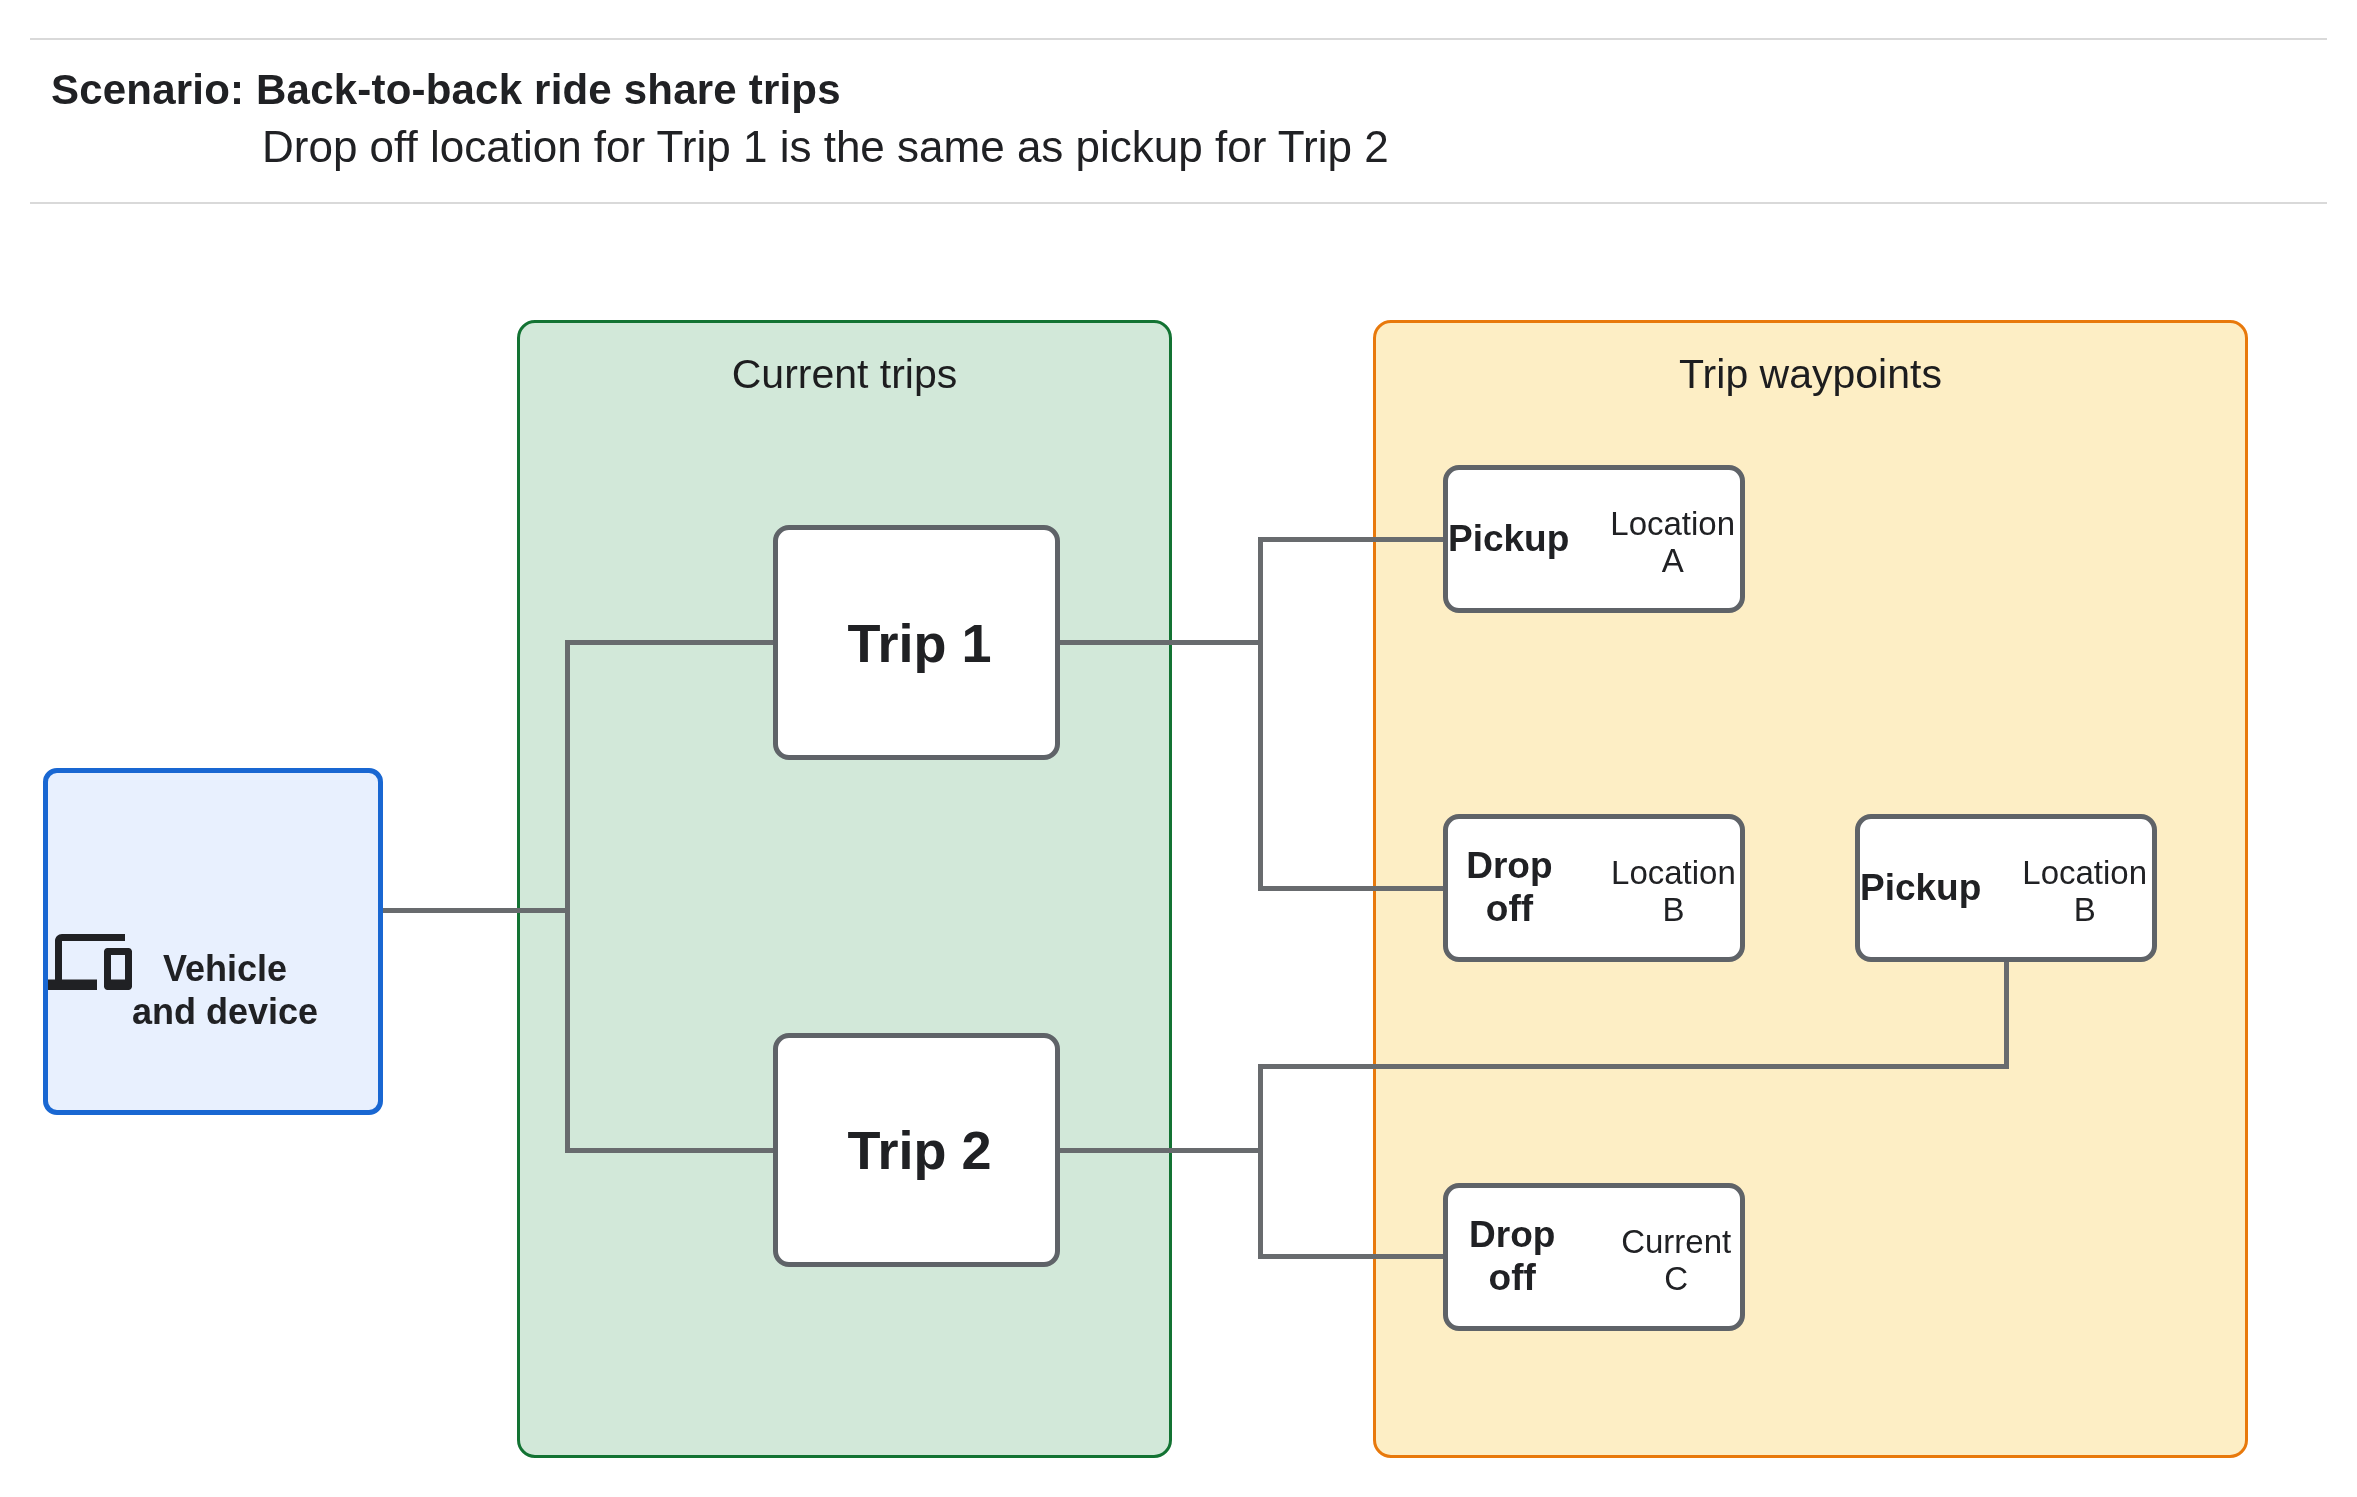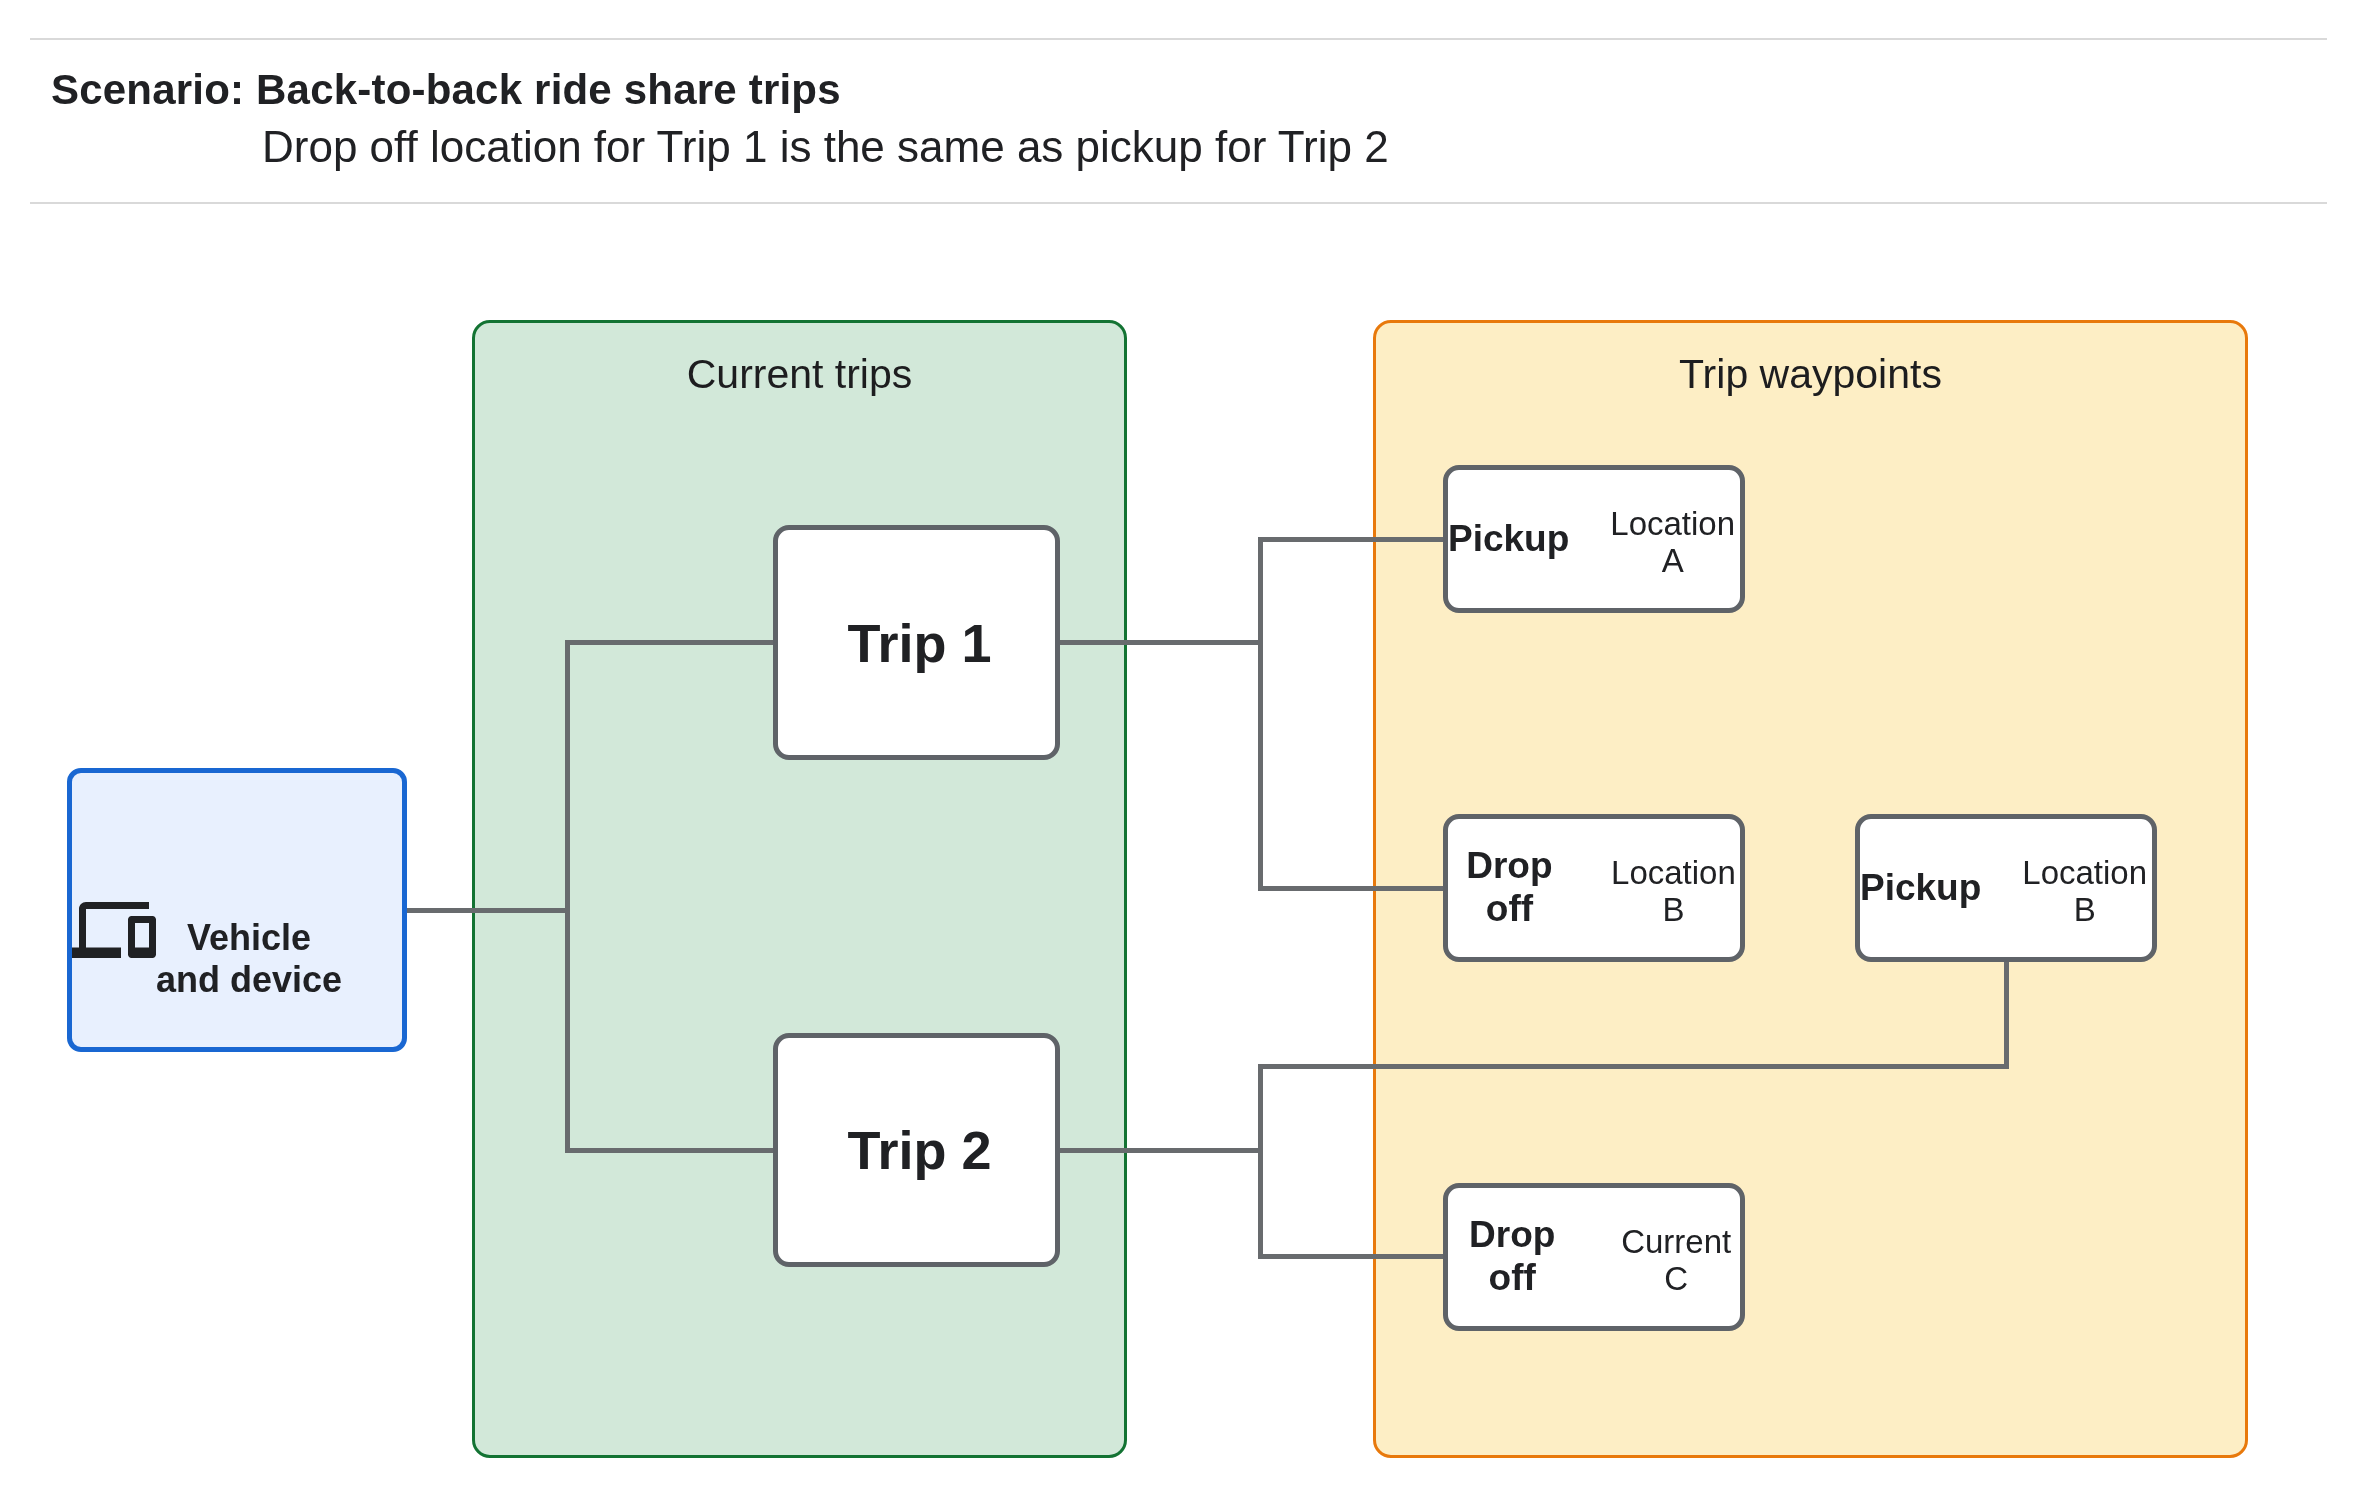--- a/index.html
+++ b/index.html
@@ -19,21 +19,21 @@
     position:absolute;left:51px;top:66px;
     font-size:42px;font-weight:700;letter-spacing:.2px;
   }
   .header-subtitle{
     position:absolute;left:262px;top:122px;
     font-size:44px;font-weight:400;
   }
   
   .panel{position:absolute;border-radius:18px;box-sizing:border-box;}
   .panel.green{
-    left:472px;top:320px;width:655px;height:1138px;
+    left:517px;top:320px;width:655px;height:1138px;
     background:var(--green-fill,#d2e8d9);
     border:3px solid var(--green-border,#137333);
   }
   .panel.orange{
     left:1373px;top:320px;width:875px;height:1138px;
     background:var(--orange-fill,#fdeec5);
     border:3px solid var(--orange-border,#e8790c);
   }
   .panel-title{
     position:absolute;left:0;right:0;top:28px;
@@ -52,25 +52,25 @@
   .node .node-subtitle{font-size:33px;font-weight:400;margin-top:7px;line-height:1.1;margin-left:36px;}
   .node.trip{font-size:54px;font-weight:700;padding-left:6px;}
   .node.trip1{left:773px;top:525px;width:287px;height:235px;}
   .node.trip2{left:773px;top:1033px;width:287px;height:234px;}
   .node.wp{width:302px;height:148px;}
   .node.pickup-a{left:1443px;top:465px;}
   .node.dropoff-b{left:1443px;top:814px;}
   .node.pickup-b{left:1855px;top:814px;}
   .node.dropoff-c{left:1443px;top:1183px;}
   .node.vehicle{
-    left:43px;top:768px;width:340px;height:284px;
+    left:43px;top:768px;width:340px;height:347px;
     background:var(--blue-fill,#e8f0fe);
     border:5px solid var(--blue-border,#1967d2);
     border-radius:14px;
-    justify-content:flex-start;padding-top:46px;margin-left:24px;
+    justify-content:flex-start;padding-top:46px;
   }
   .vehicle-label{font-size:36px;font-weight:700;line-height:1.18;margin-top:52px;}
   .devices-icon{width:84px;height:84px;margin-top:-6px;}
 </style>
 </head>
 <body>
 
 <div class="stage">
 
   <div class="divider top"></div>

